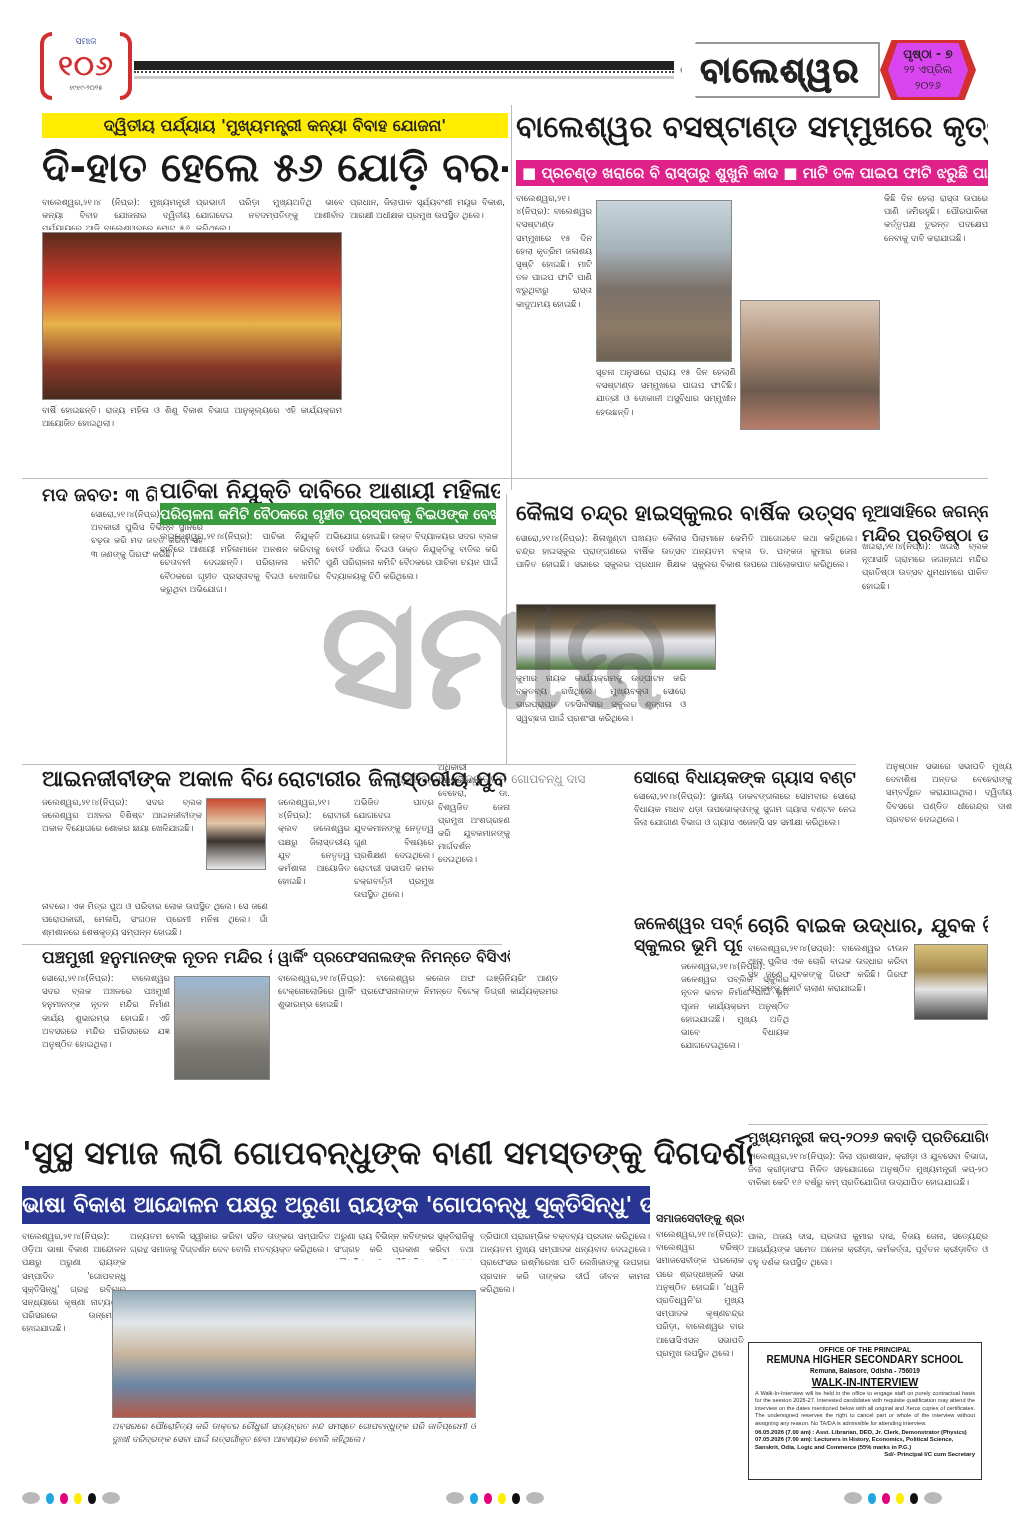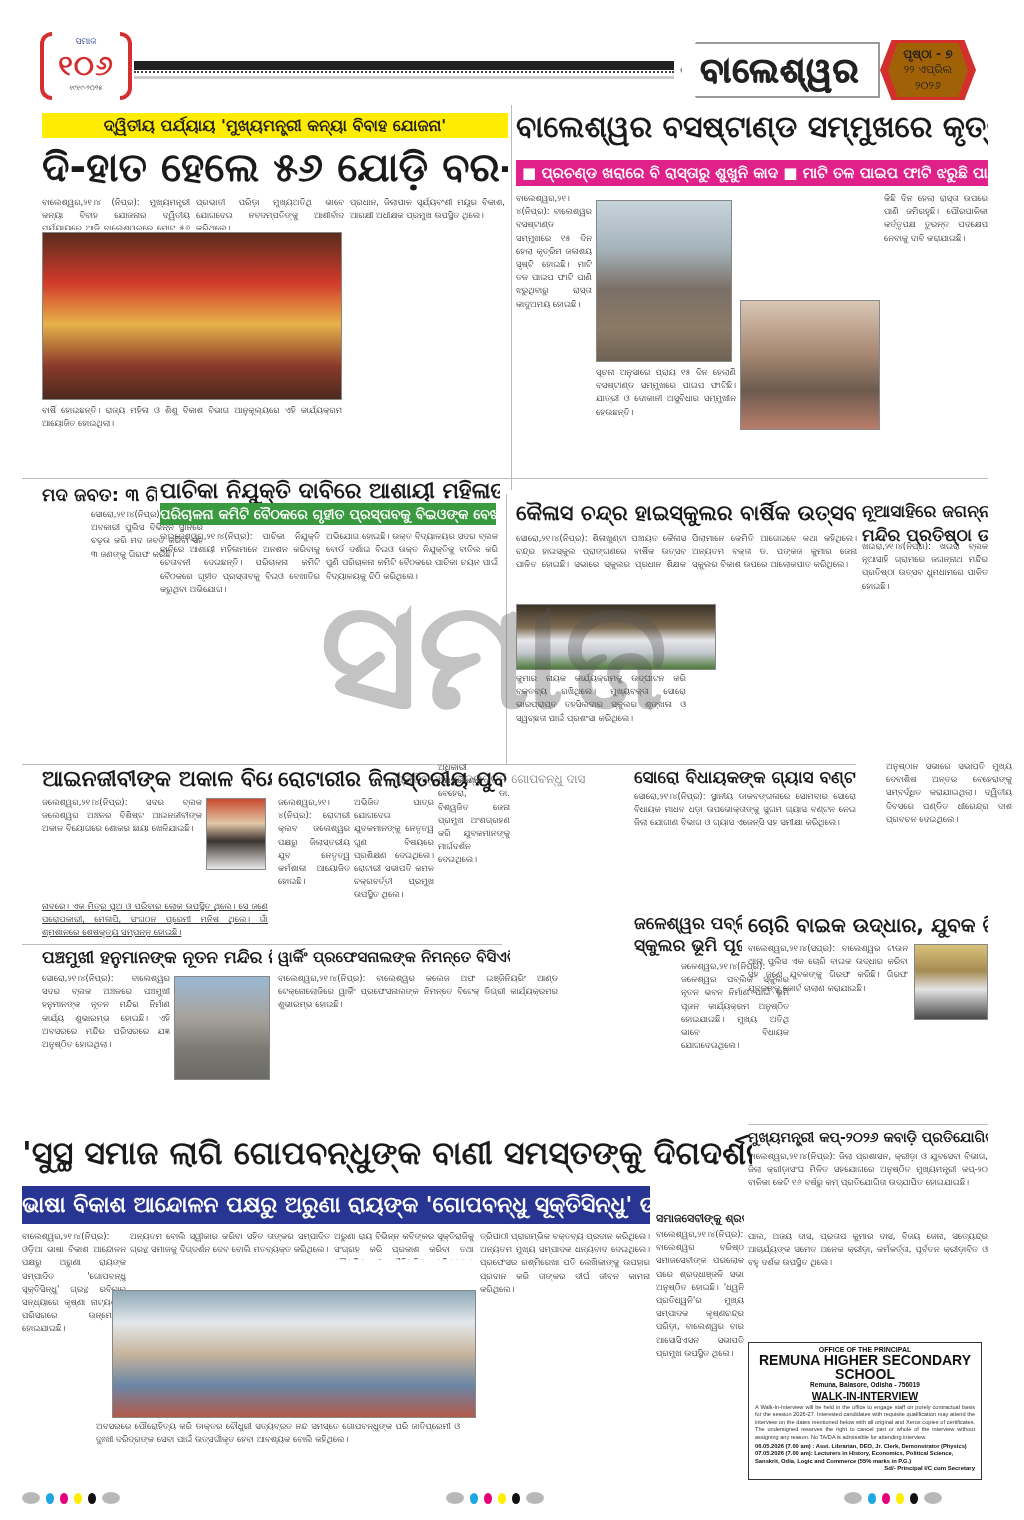--- a/index.html
+++ b/index.html
@@ -11,21 +11,21 @@
   .logo .br.l { left: 0; border-right: none; border-radius: 14px 0 0 14px; }
   .logo .br.r { right: 0; border-left: none; border-radius: 0 14px 14px 0; }
   .logo .t1 { position: absolute; left: 0; right: 0; top: 4px; text-align: center; font-size: 9px; color: #1f3a8a; }
   .logo .num { position: absolute; left: 0; right: 0; top: 20px; text-align: center; font-size: 28px; font-weight: bold; color: #d32f2f; line-height: 28px; letter-spacing: 1px; }
   .logo .yrs { position: absolute; left: 0; right: 0; top: 52px; text-align: center; font-size: 7px; color: #333; }
   .rule-black { left: 134px; top: 61px; width: 540px; height: 9px; background: #222; }
   .rule-dots { left: 134px; top: 71px; width: 540px; height: 3px; border-top: 2px dotted #444; }
   .rule-gray { left: 134px; top: 76px; width: 540px; height: 3px; background: #ccc; }
   .district { left: 680px; top: 42px; width: 200px; height: 56px; border: 2px solid #999; border-radius: 6px 0 0 6px; clip-path: polygon(8% 0, 100% 0, 100% 100%, 8% 100%, 0 50%); background: #fff; display: flex; align-items: center; justify-content: center; font-size: 34px; font-weight: bold; color: #222; letter-spacing: 1px; -webkit-text-stroke: 1px #222; }
   .pagebox { left: 880px; top: 40px; width: 96px; height: 60px; background: #d32f2f; clip-path: polygon(12% 0, 88% 0, 100% 50%, 88% 100%, 12% 100%, 0 50%); }
-  .pagebox .inner { position: absolute; left: 8px; top: 3px; right: 8px; bottom: 3px; background: #a16207; clip-path: polygon(12% 0, 88% 0, 100% 50%, 88% 100%, 12% 100%, 0 50%); text-align: center; font-size: 11px; line-height: 16px; padding-top: 3px; color: #222; }
+  .pagebox .inner { position: absolute; left: 8px; top: 3px; right: 8px; bottom: 3px; background: #d946ef; clip-path: polygon(12% 0, 88% 0, 100% 50%, 88% 100%, 12% 100%, 0 50%); text-align: center; font-size: 11px; line-height: 16px; padding-top: 3px; color: #222; }
   .pagebox .pg { font-size: 12px; font-weight: bold; }
 
   .kicker-yellow { left: 42px; top: 113px; width: 466px; height: 25px; background: #ffec00; font-size: 16px; font-weight: bold; text-align: center; line-height: 25px; color: #222; }
   .h-big { font-weight: bold; color: #1a1a1a; white-space: nowrap; overflow: hidden; }
   .h1 { left: 42px; top: 142px; width: 466px; font-size: 40px; line-height: 50px; }
   .h2 { left: 516px; top: 105px; width: 472px; font-size: 30px; line-height: 44px; }
   .pinkbar { left: 516px; top: 160px; width: 472px; height: 26px; background: #e0218a; color: #fff; font-size: 15px; font-weight: bold; line-height: 26px; padding-left: 6px; white-space: nowrap; overflow: hidden; }
 
   .txt { font-size: 8.5px; line-height: 13.2px; color: #333; text-align: justify; overflow: hidden; }
   .photo { background: linear-gradient(135deg,#6b4e3d,#c98c5a 40%,#8a3b2a 70%,#3f2c24); border: 1px solid #888; }
@@ -46,21 +46,21 @@
 
   .vline { position: absolute; width: 1px; background: #bbb; }
   .hline { position: absolute; height: 1px; background: #bbb; }
 
   .watermark { left: 300px; top: 560px; width: 360px; height: 260px; opacity: 0.35; pointer-events: none; }
   .watermark .wm-logo { position: absolute; left: 20px; top: 10px; font-size: 150px; font-weight: bold; color: #555; line-height: 170px; }
   .wm-tag { left: 340px; top: 772px; width: 300px; text-align: center; font-size: 12px; color: #666; opacity: .8; }
 
   .ad { left: 748px; top: 1342px; width: 234px; height: 138px; border: 1.5px solid #333; padding: 3px 6px; text-align: center; font-family: "Liberation Sans", sans-serif; color: #111; }
   .ad .office { font-size: 7px; font-weight: bold; }
-  .ad .school { font-size: 14px; font-weight: bold; line-height: 14px; }
+  .ad .school { font-size: 10px; font-weight: bold; line-height: 14px; }
   .ad .addr { font-size: 6.5px; font-weight: bold; }
   .ad .walk { font-size: 10.5px; font-weight: bold; text-decoration: underline; margin: 2px 0; }
   .ad .body { font-size: 5.6px; line-height: 7.4px; text-align: justify; color: #333; }
   .ad .dates { font-size: 5.8px; line-height: 7.4px; text-align: left; font-weight: bold; margin-top: 2px; }
   .ad .sign { font-size: 6px; font-weight: bold; text-align: right; }
 
   .reg { position: absolute; top: 1492px; display: flex; gap: 6px; align-items: center; }
   .reg .g { width: 18px; height: 12px; border-radius: 50%; background: #b8b8b8; }
   .reg .d { width: 8px; height: 11px; border-radius: 50%; }
 </style>
@@ -129,21 +129,21 @@
 <div class="hline" style="left:22px;top:764px;width:834px;"></div>
 
 <div class="abs watermark">
   <div class="wm-logo">ସମାଜ</div>
 </div>
 <div class="abs wm-tag">ପ୍ରତିଷ୍ଠାତା-ଉତ୍ରବଚନି ଗୋପବନ୍ଧୁ ଦାସ</div>
 
 <div class="abs h-md" style="left:42px;top:764px;width:230px;">ଆଇନଜୀବୀଙ୍କ ଅକାଳ ବିୟୋଗ</div>
 <div class="abs txt" style="left:42px;top:796px;width:160px;height:104px;">ଜଲେଶ୍ୱର,୨୧।୪(ନିପ୍ର): ସଦର ବ୍ଲକ ଜଲେଶ୍ୱର ଅଞ୍ଚଳର ବିଶିଷ୍ଟ ଆଇନଜୀବୀଙ୍କ ଅକାଳ ବିୟୋଗରେ ଶୋକର ଛାୟା ଖେଳିଯାଇଛି।</div>
 <div class="abs photo portrait" style="left:206px;top:798px;width:60px;height:72px;"></div>
-<div class="abs txt" style="left:42px;top:900px;width:226px;height:40px;text-decoration:underline;">ନାବରେ। ଏକ ମିତ୍ର ପୁଅ ଓ ପରିବାର ଲୋକ ଉପସ୍ଥିତ ଥିଲେ। ସେ ଜଣେ ପରୋପକାରୀ, ମେଳାପି, ସଂଗଠନ ପ୍ରେମୀ ମନିଷ ଥିଲେ। ଗାଁ ଶ୍ମଶାନରେ ଶେଷକୃତ୍ୟ ସମ୍ପନ୍ନ ହୋଇଛି।</div>
+<div class="abs txt" style="left:42px;top:900px;width:226px;height:40px;">ନାବରେ। ଏକ ମିତ୍ର ପୁଅ ଓ ପରିବାର ଲୋକ ଉପସ୍ଥିତ ଥିଲେ। ସେ ଜଣେ ପରୋପକାରୀ, ମେଳାପି, ସଂଗଠନ ପ୍ରେମୀ ମନିଷ ଥିଲେ। ଗାଁ ଶ୍ମଶାନରେ ଶେଷକୃତ୍ୟ ସମ୍ପନ୍ନ ହୋଇଛି।</div>
 
 <div class="abs h-md" style="left:278px;top:764px;width:232px;font-size:21px;">ରୋଟାରୀର ଜିଲାସ୍ତରୀୟ ଯୁବ ନେତୃତ୍ୱ କର୍ମଶାଳା</div>
 <div class="abs txt" style="left:278px;top:796px;width:72px;height:144px;">ଜଲେଶ୍ୱର,୨୧।୪(ନିପ୍ର): ରୋଟାରୀ କ୍ଲବ ଜଲେଶ୍ୱର ପକ୍ଷରୁ ଜିଲାସ୍ତରୀୟ ଯୁବ ନେତୃତ୍ୱ କର୍ମଶାଳା ଆୟୋଜିତ ହୋଇଛି।</div>
 <div class="abs txt" style="left:354px;top:796px;width:80px;height:144px;">ଅଭିଜିତ ପାତ୍ର ଯୋଗଦେଇ ଯୁବକମାନଙ୍କୁ ନେତୃତ୍ୱ ଗୁଣ ବିଷୟରେ ପ୍ରଶିକ୍ଷଣ ଦେଇଥିଲେ। ରୋଟାରୀ ସଭାପତି କମଳ ଚକ୍ରବର୍ତ୍ତୀ ପ୍ରମୁଖ ଉପସ୍ଥିତ ଥିଲେ।</div>
 <div class="abs txt" style="left:438px;top:761px;width:72px;height:144px;">ଅଧିକାରୀ ପ୍ରଭୁକିଶୋର ବେହେରା, ଡା. ବିଶ୍ୱଜିତ ଜେନା ପ୍ରମୁଖ ଅଂଶଗ୍ରହଣ କରି ଯୁବକମାନଙ୍କୁ ମାର୍ଗଦର୍ଶନ ଦେଇଥିଲେ।</div>
 
 <div class="abs h-sm" style="left:634px;top:766px;width:222px;">ସୋରୋ ବିଧାୟକଙ୍କ ଗ୍ୟାସ ବଣ୍ଟନ ସମୀକ୍ଷା ପରେ ଚଢ଼ଉ</div>
 <div class="abs txt" style="left:634px;top:790px;width:222px;height:108px;">ସୋରୋ,୨୧।୪(ନିପ୍ର): ସ୍ଥାନୀୟ ଡାକବଙ୍ଗଳାରେ ସୋମବାର ସୋରୋ ବିଧାୟକ ମାଧବ ଧଡ଼ା ଉପଭୋକ୍ତାଙ୍କୁ ସୁଗମ ଗ୍ୟାସ ବଣ୍ଟନ ନେଇ ଜିଲା ଯୋଗାଣ ବିଭାଗ ଓ ଗ୍ୟାସ ଏଜେନ୍ସି ସହ ସମୀକ୍ଷା କରିଥିଲେ।</div>
 <div class="abs txt" style="left:886px;top:760px;width:126px;height:140px;">ଅନୁଷ୍ଠାନ ସଭାରେ ସଭାପତି ମୁଖ୍ୟ ଦେବାଶିଷ ଅନ୍ତର ବେହେରାଙ୍କୁ ସମ୍ବର୍ଦ୍ଧିତ କରାଯାଇଥିଲା। ଦ୍ୱିତୀୟ ଦିବସରେ ପଣ୍ଡିତ ଧୀରେନ୍ଦ୍ର ଦାଶ ପ୍ରବଚନ ଦେଇଥିଲେ।</div>
 
@@ -169,21 +169,21 @@
 <div class="abs h-sm" style="left:748px;top:1126px;width:240px;font-size:14px;">ମୁଖ୍ୟମନ୍ତ୍ରୀ କପ୍-୨୦୨୬ କବାଡ଼ି ପ୍ରତିଯୋଗିତା ଉଦ୍‌ଯାପିତ</div>
 <div class="abs txt" style="left:748px;top:1150px;width:240px;height:80px;">ବାଲେଶ୍ୱର,୨୧।୪(ନିପ୍ର): ଜିଲା ପ୍ରଶାସନ, କ୍ରୀଡ଼ା ଓ ଯୁବସେବା ବିଭାଗ, ଜିଲା କ୍ରୀଡ଼ାସଂଘ ମିଳିତ ସହଯୋଗରେ ଅନୁଷ୍ଠିତ ମୁଖ୍ୟମନ୍ତ୍ରୀ କପ୍-୨୦ ବାଳିକା କେଟି ୧୬ ବର୍ଷରୁ କମ୍ ପ୍ରତିଯୋଗିତା ଉଦ୍‌ଯାପିତ ହୋଇଯାଇଛି।</div>
 <div class="abs txt" style="left:748px;top:1230px;width:240px;height:106px;">ପାଲ, ଅଜୟ ଦାସ, ପ୍ରତାପ କୁମାର ଦାସ, ବିଜୟ ଜେନା, ସତ୍ୟେନ୍ଦ୍ର ଆଚାର୍ଯ୍ୟଙ୍କ ସମେତ ଅନେକ କ୍ରୀଡ଼ା, କର୍ମକର୍ତ୍ତା, ପୂର୍ବତନ କ୍ରୀଡ଼ାବିତ ଓ ବହୁ ଦର୍ଶକ ଉପସ୍ଥିତ ଥିଲେ।</div>
 
 <div class="abs h-big h-quote">'ସୁସ୍ଥ ସମାଜ ଲାଗି ଗୋପବନ୍ଧୁଙ୍କ ବାଣୀ ସମସ୍ତଙ୍କୁ ଦିଗଦର୍ଶନ ଦେଉ'</div>
 <div class="abs bluebar">ଭାଷା ବିକାଶ ଆନ୍ଦୋଳନ ପକ୍ଷରୁ ଅରୁଣା ରାୟଙ୍କ 'ଗୋପବନ୍ଧୁ ସୂକ୍ତିସିନ୍ଧୁ' ଉନ୍ମୋଚିତ</div>
 <div class="abs txt" style="left:22px;top:1230px;width:104px;height:258px;">ବାଲେଶ୍ୱର,୨୧।୪(ନିପ୍ର): ଓଡ଼ିଆ ଭାଷା ବିକାଶ ଆନ୍ଦୋଳନ ପକ୍ଷରୁ ଅରୁଣା ରାୟଙ୍କ ସମ୍ପାଦିତ 'ଗୋପବନ୍ଧୁ ସୂକ୍ତିସିନ୍ଧୁ' ଗ୍ରନ୍ଥ ରବିବାର ସନ୍ଧ୍ୟାରେ କୃଷ୍ଣା ନାଟ୍ୟଶାଳା ପରିସରରେ ଉନ୍ମୋଚିତ ହୋଇଯାଇଛି।</div>
 <div class="abs txt" style="left:130px;top:1230px;width:200px;height:30px;">ଅନ୍ୟତମ ବୋଲି ସ୍ୱୀକାର କରିବା ସହିତ ତାଙ୍କର ସମ୍ପାଦିତ ଗ୍ରନ୍ଥ ସମାଜକୁ ଦିଗ୍‌ଦର୍ଶନ ଦେବ ବୋଲି ମତବ୍ୟକ୍ତ କରିଥିଲେ।</div>
 <div class="abs txt" style="left:334px;top:1230px;width:140px;height:30px;">ଅରୁଣା ରାୟ ବିଭିନ୍ନ କବିଙ୍କର ସୂକ୍ତିରାଜିକୁ ସଂଗ୍ରହ କରି ପ୍ରକାଶ କରିବା ତଥା ପୌରାଣିକ ଓ ଐତିହାସିକ ଚରିତ୍ରଙ୍କ ଉପରେ ଲେଖିଥିଲେ।</div>
 <div class="abs photo group" style="left:112px;top:1290px;width:364px;height:128px;"></div>
-<div class="abs txt" style="left:96px;top:1420px;width:364px;height:68px;">ଅବସରରେ ପୌରୋହିତ୍ୟ କରି ଡାକ୍ତର ଚୌଧୁରୀ ସତ୍ୟବ୍ରତ ନନ୍ଦ ସମସ୍ତେ ଗୋପବନ୍ଧୁଙ୍କ ପରି ଜାତିପ୍ରେମୀ ଓ ଦୁଃଖୀ ଦରିଦ୍ରଙ୍କ ସେବା ପାଇଁ ଉତ୍ସର୍ଗୀକୃତ ହେବା ଆବଶ୍ୟକ ବୋଲି କହିଥିଲେ।</div>
+<div class="abs txt" style="left:112px;top:1420px;width:364px;height:68px;font-style:italic;">ଅବସରରେ ପୌରୋହିତ୍ୟ କରି ଡାକ୍ତର ଚୌଧୁରୀ ସତ୍ୟବ୍ରତ ନନ୍ଦ ସମସ୍ତେ ଗୋପବନ୍ଧୁଙ୍କ ପରି ଜାତିପ୍ରେମୀ ଓ ଦୁଃଖୀ ଦରିଦ୍ରଙ୍କ ସେବା ପାଇଁ ଉତ୍ସର୍ଗୀକୃତ ହେବା ଆବଶ୍ୟକ ବୋଲି କହିଥିଲେ।</div>
 <div class="abs txt" style="left:480px;top:1230px;width:170px;height:258px;">ତ୍ରିପାଠୀ ପ୍ରାରମ୍ଭିକ ବକ୍ତବ୍ୟ ପ୍ରଦାନ କରିଥିଲେ। ଅନ୍ୟତମ ମୁଖ୍ୟ ସମ୍ପାଦକ ଧନ୍ୟବାଦ ଦେଇଥିଲେ। ପ୍ରଫେସର ରଶ୍ମିରେଖା ପତି ଲେଖିକାଙ୍କୁ ଉପହାର ପ୍ରଦାନ କରି ତାଙ୍କର ଦୀର୍ଘ ଜୀବନ କାମନା କରିଥିଲେ।</div>
 
 <div class="abs h-sm" style="left:656px;top:1208px;width:88px;font-size:11px;">ସମାଜସେବୀଙ୍କୁ ଶ୍ରଦ୍ଧାଞ୍ଜଳି ସଭା</div>
 <div class="abs txt" style="left:656px;top:1228px;width:88px;height:260px;">ବାଲେଶ୍ୱର,୨୧।୪(ନିପ୍ର): ବାଲେଶ୍ୱର ବରିଷ୍ଠ ସମାଜସେବୀଙ୍କ ପରଲୋକ ପରେ ଶ୍ରଦ୍ଧାଞ୍ଜଳି ସଭା ଅନୁଷ୍ଠିତ ହୋଇଛି। 'ଧ୍ୱନି ପ୍ରତିଧ୍ୱନି'ର ମୁଖ୍ୟ ସମ୍ପାଦକ କୃଷ୍ଣଚନ୍ଦ୍ର ପରିଡ଼ା, ବାଲେଶ୍ୱର ବାର ଆସୋସିଏସନ ସଭାପତି ପ୍ରମୁଖ ଉପସ୍ଥିତ ଥିଲେ।</div>
 
 <div class="abs ad">
   <div class="office">OFFICE OF THE PRINCIPAL</div>
   <div class="school">REMUNA HIGHER SECONDARY SCHOOL</div>
   <div class="addr">Remuna, Balasore, Odisha - 756019</div>
   <div class="walk">WALK-IN-INTERVIEW</div>

